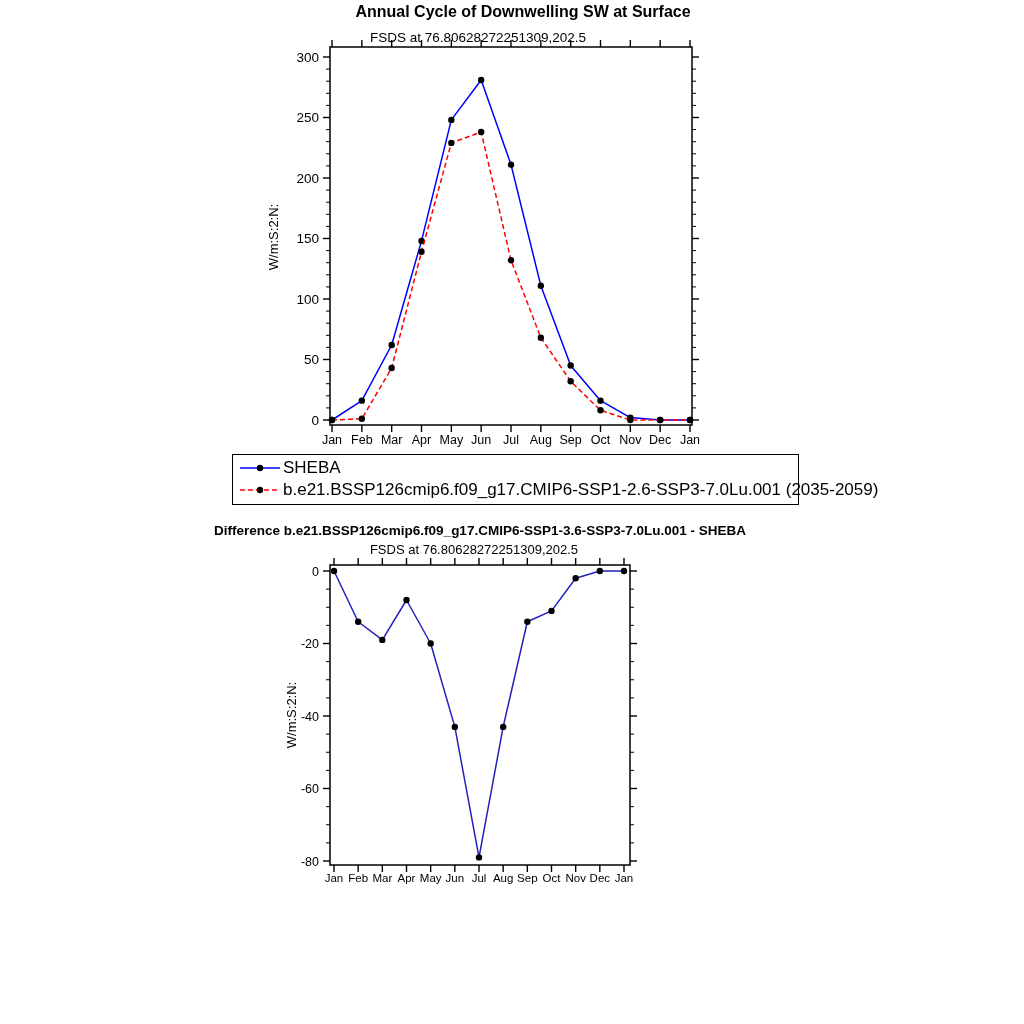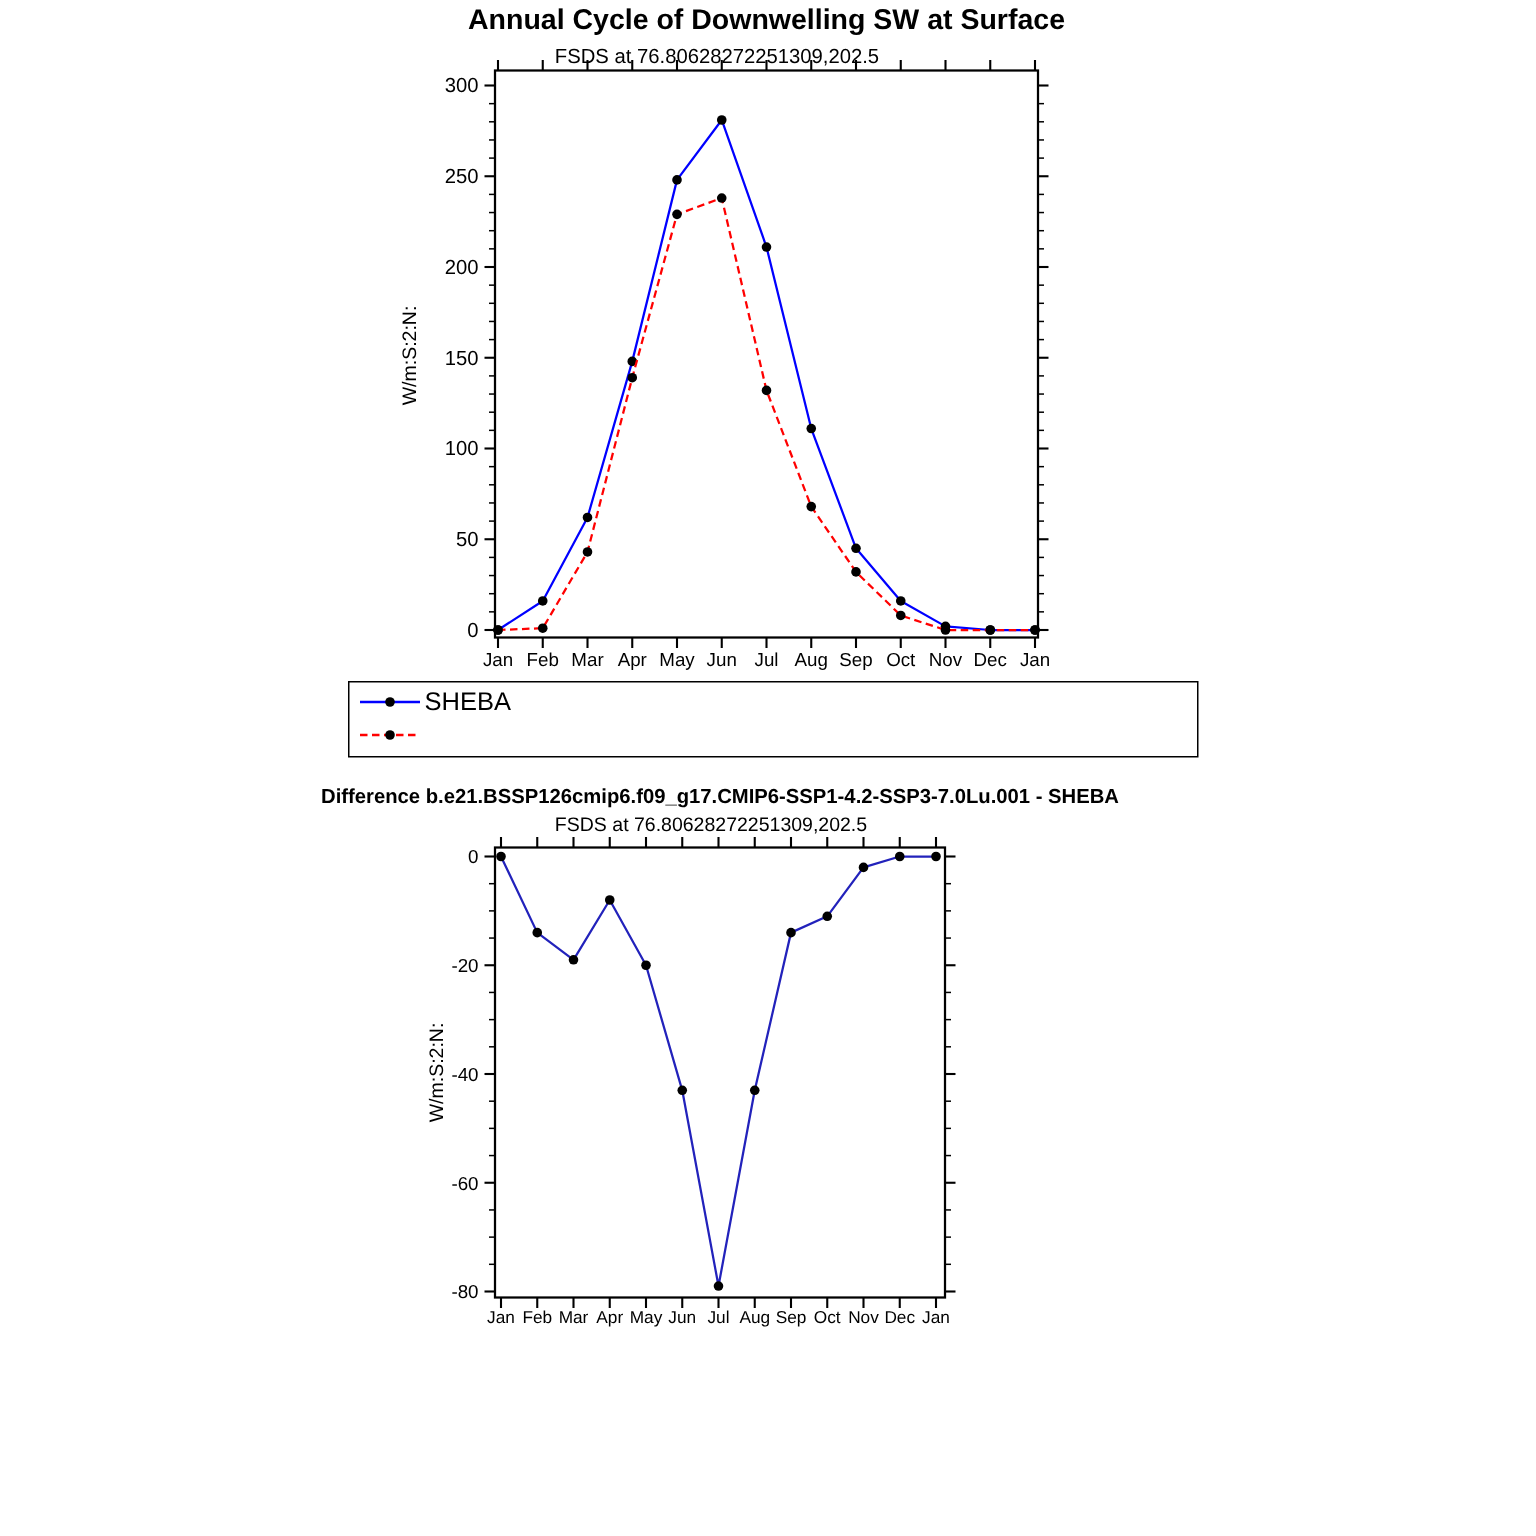--- a/index.html
+++ b/index.html
@@ -12,21 +12,21 @@
     overflow: hidden;
   }
   .abs { position: absolute; }
   .chart-title { font-weight: bold; white-space: nowrap; transform: translateX(-50%); }
   .chart-sub   { white-space: nowrap; transform: translateX(-50%); }
   .ylab {
     white-space: nowrap;
     transform: translate(-50%, -50%) rotate(-90deg);
     font-size: 13px;
   }
-  #top-title { left: 511px; top: 3px;  font-size: 19px; }
+  #top-title { left: 523px; top: 3px;  font-size: 16px; }
   #top-sub   { left: 478px; top: 30px; font-size: 13.5px; }
   #top-ylab  { left: 273px; top: 237px; }
   #bot-title { left: 480px; top: 523px; font-size: 13.5px; }
   #bot-sub   { left: 474px; top: 542px; font-size: 13px; }
   #bot-ylab  { left: 291px; top: 715px; }
   #legend-box {
     left: 232px; top: 454px; width: 567px; height: 51px;
     border: 1.5px solid #000; box-sizing: border-box;
     padding: 2px 0 0 6px;
     background: #fff;
@@ -190,24 +190,25 @@
       <line x1="1" y1="6" x2="41" y2="6" stroke="#0000ff" stroke-width="1.6"></line>
       <circle cx="21" cy="6" r="3.2" fill="#000000"></circle>
     </svg>
     <span class="leg-label">SHEBA</span>
   </div>
   <div class="leg-row">
     <svg class="leg-swatch" viewBox="0 0 42 12">
       <line x1="1" y1="6" x2="41" y2="6" stroke="#ff0000" stroke-width="1.6" stroke-dasharray="5,3"></line>
       <circle cx="21" cy="6" r="3.2" fill="#000000"></circle>
     </svg>
+    <span class="leg-label">b.e21.BSSP126cmip6.f09_g17.CMIP6-SSP1-2.6-SSP3-7.0Lu.001 (2035-2059)</span>
   </div>
 </div>
 
-<div class="abs chart-title" id="bot-title">Difference b.e21.BSSP126cmip6.f09_g17.CMIP6-SSP1-4.2-SSP3-7.0Lu.001 - SHEBA</div>
+<div class="abs chart-title" id="bot-title">Difference b.e21.BSSP126cmip6.f09_g17.CMIP6-SSP1-3.6-SSP3-7.0Lu.001 - SHEBA</div>
 <div class="abs chart-sub" id="bot-sub">FSDS at 76.80628272251309,202.5</div>
 <div class="abs ylab" id="bot-ylab">W/m:S:2:N:</div>
 
 <svg id="chart1" class="chart-layer" width="1024" height="1024">
     <rect x="330" y="565" width="300" height="300" fill="none" stroke="#000000" stroke-width="1.5"></rect>
     <line x1="330" y1="571" x2="323" y2="571" stroke="#000000" stroke-width="1.4"></line>
     <line x1="630" y1="571" x2="637" y2="571" stroke="#000000" stroke-width="1.4"></line>
     <text x="319" y="575.5" text-anchor="end" font-size="12.5">0</text>
     <line x1="330" y1="643.5" x2="323" y2="643.5" stroke="#000000" stroke-width="1.4"></line>
     <line x1="630" y1="643.5" x2="637" y2="643.5" stroke="#000000" stroke-width="1.4"></line>

